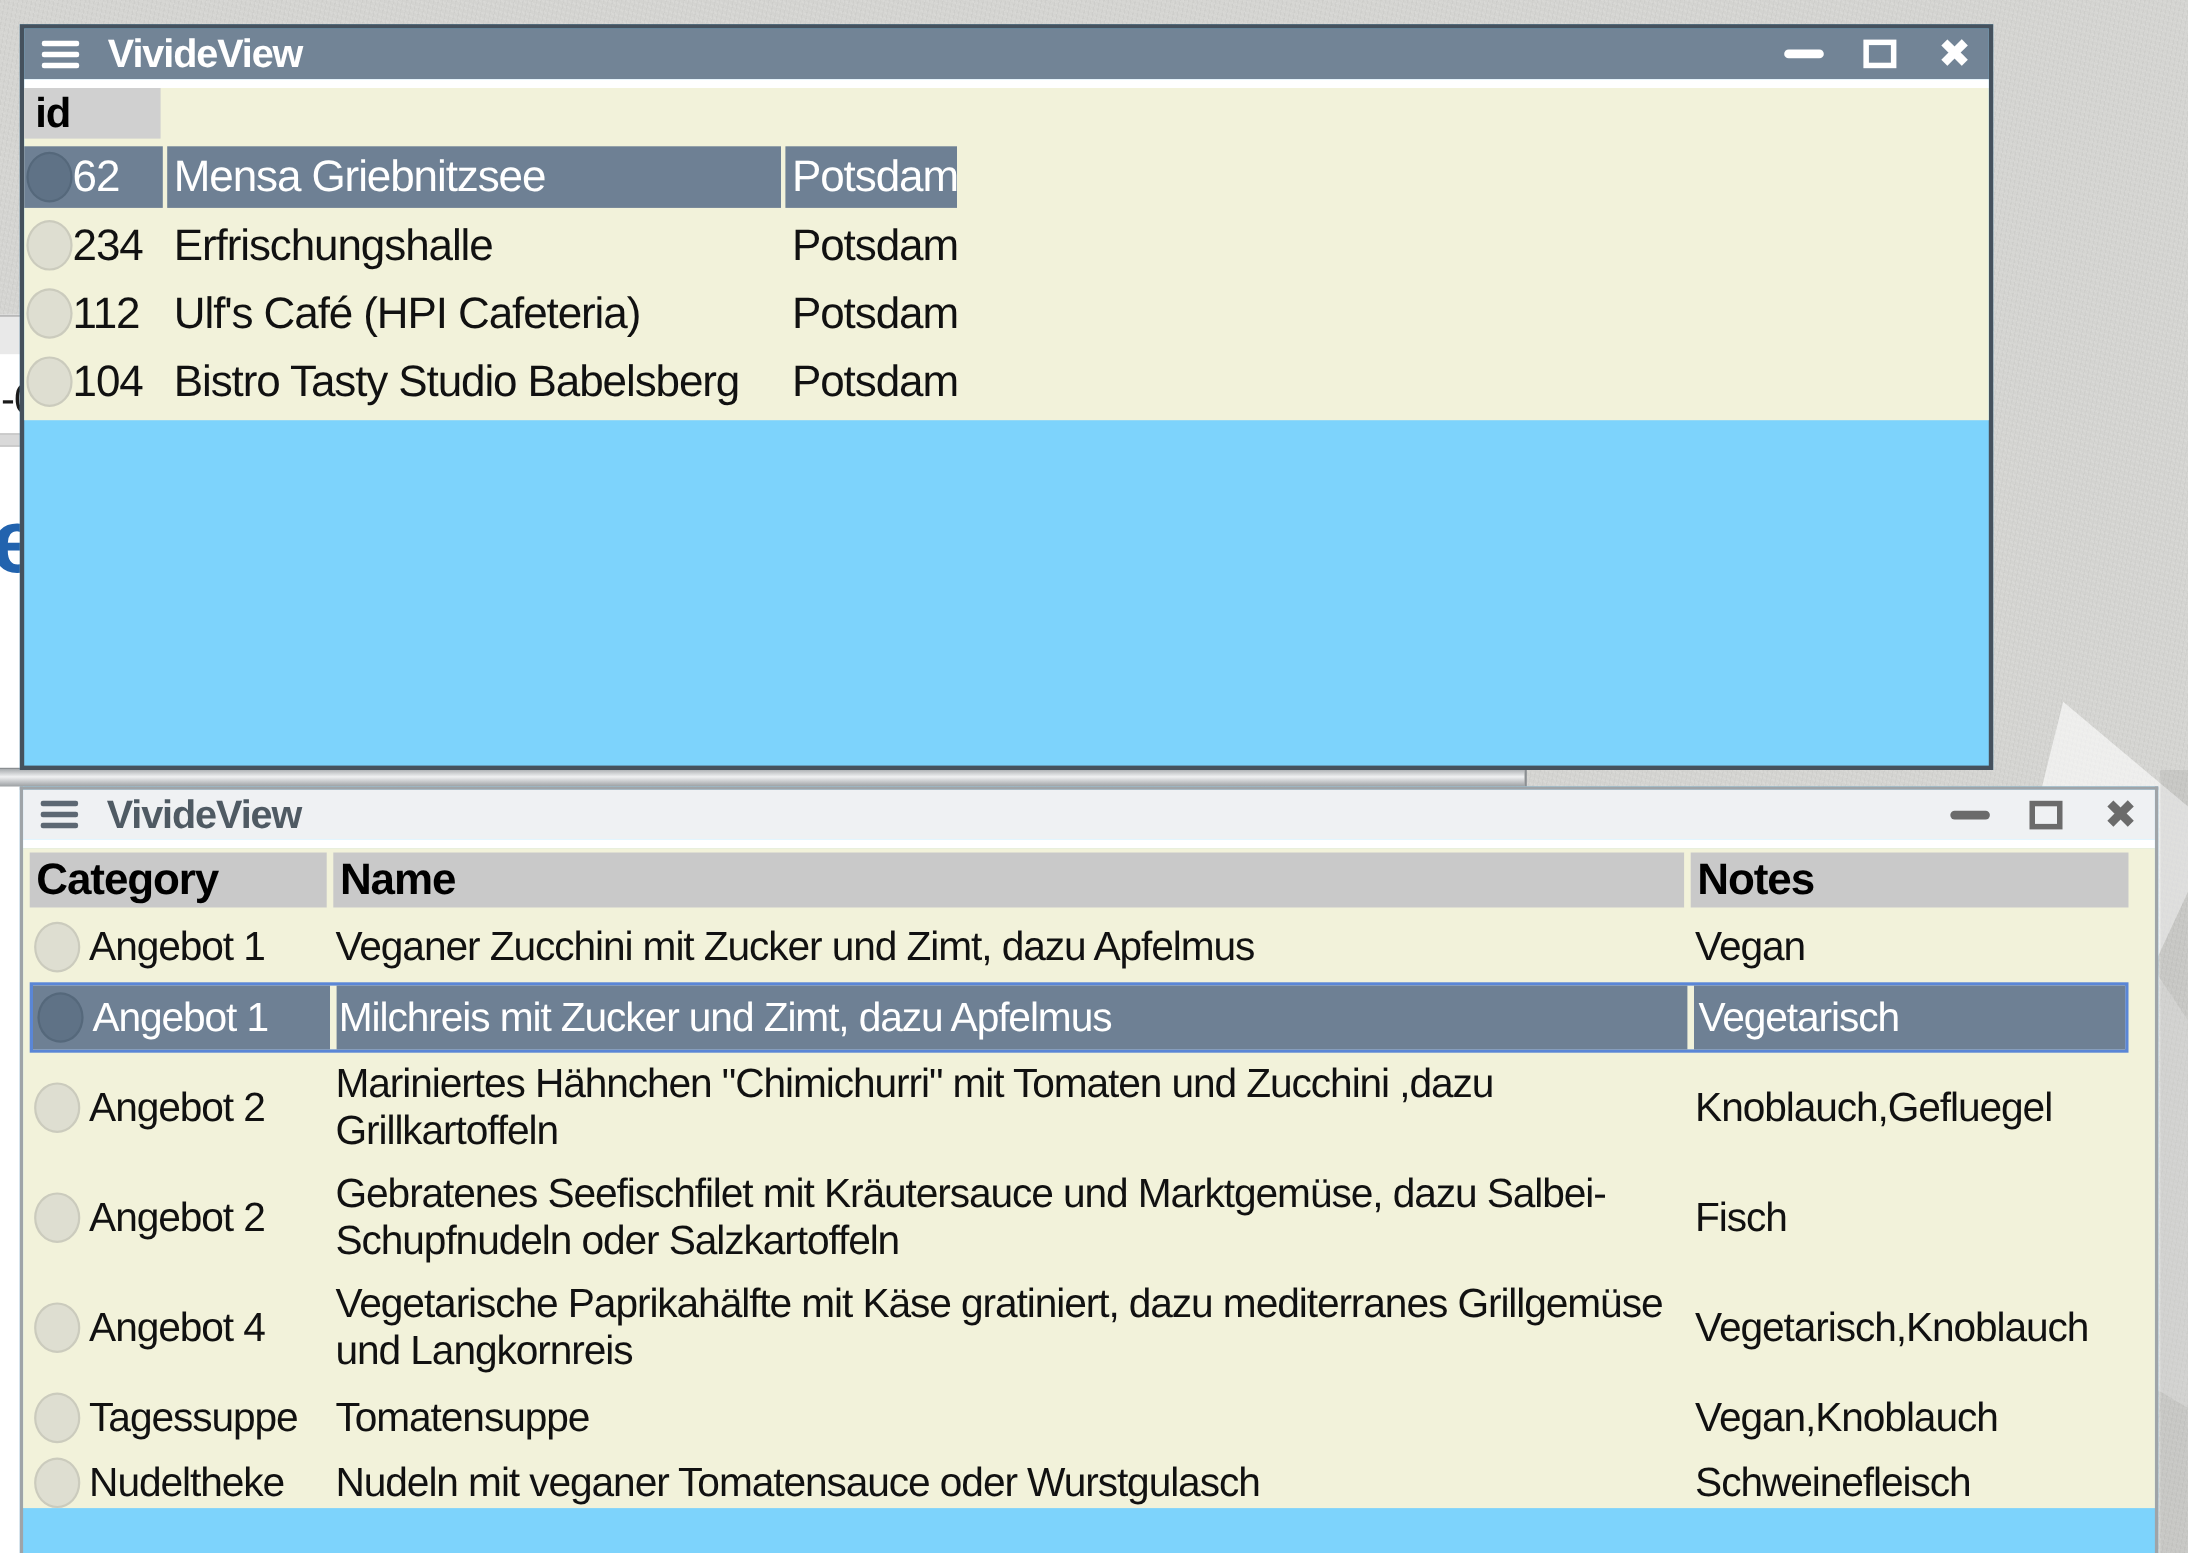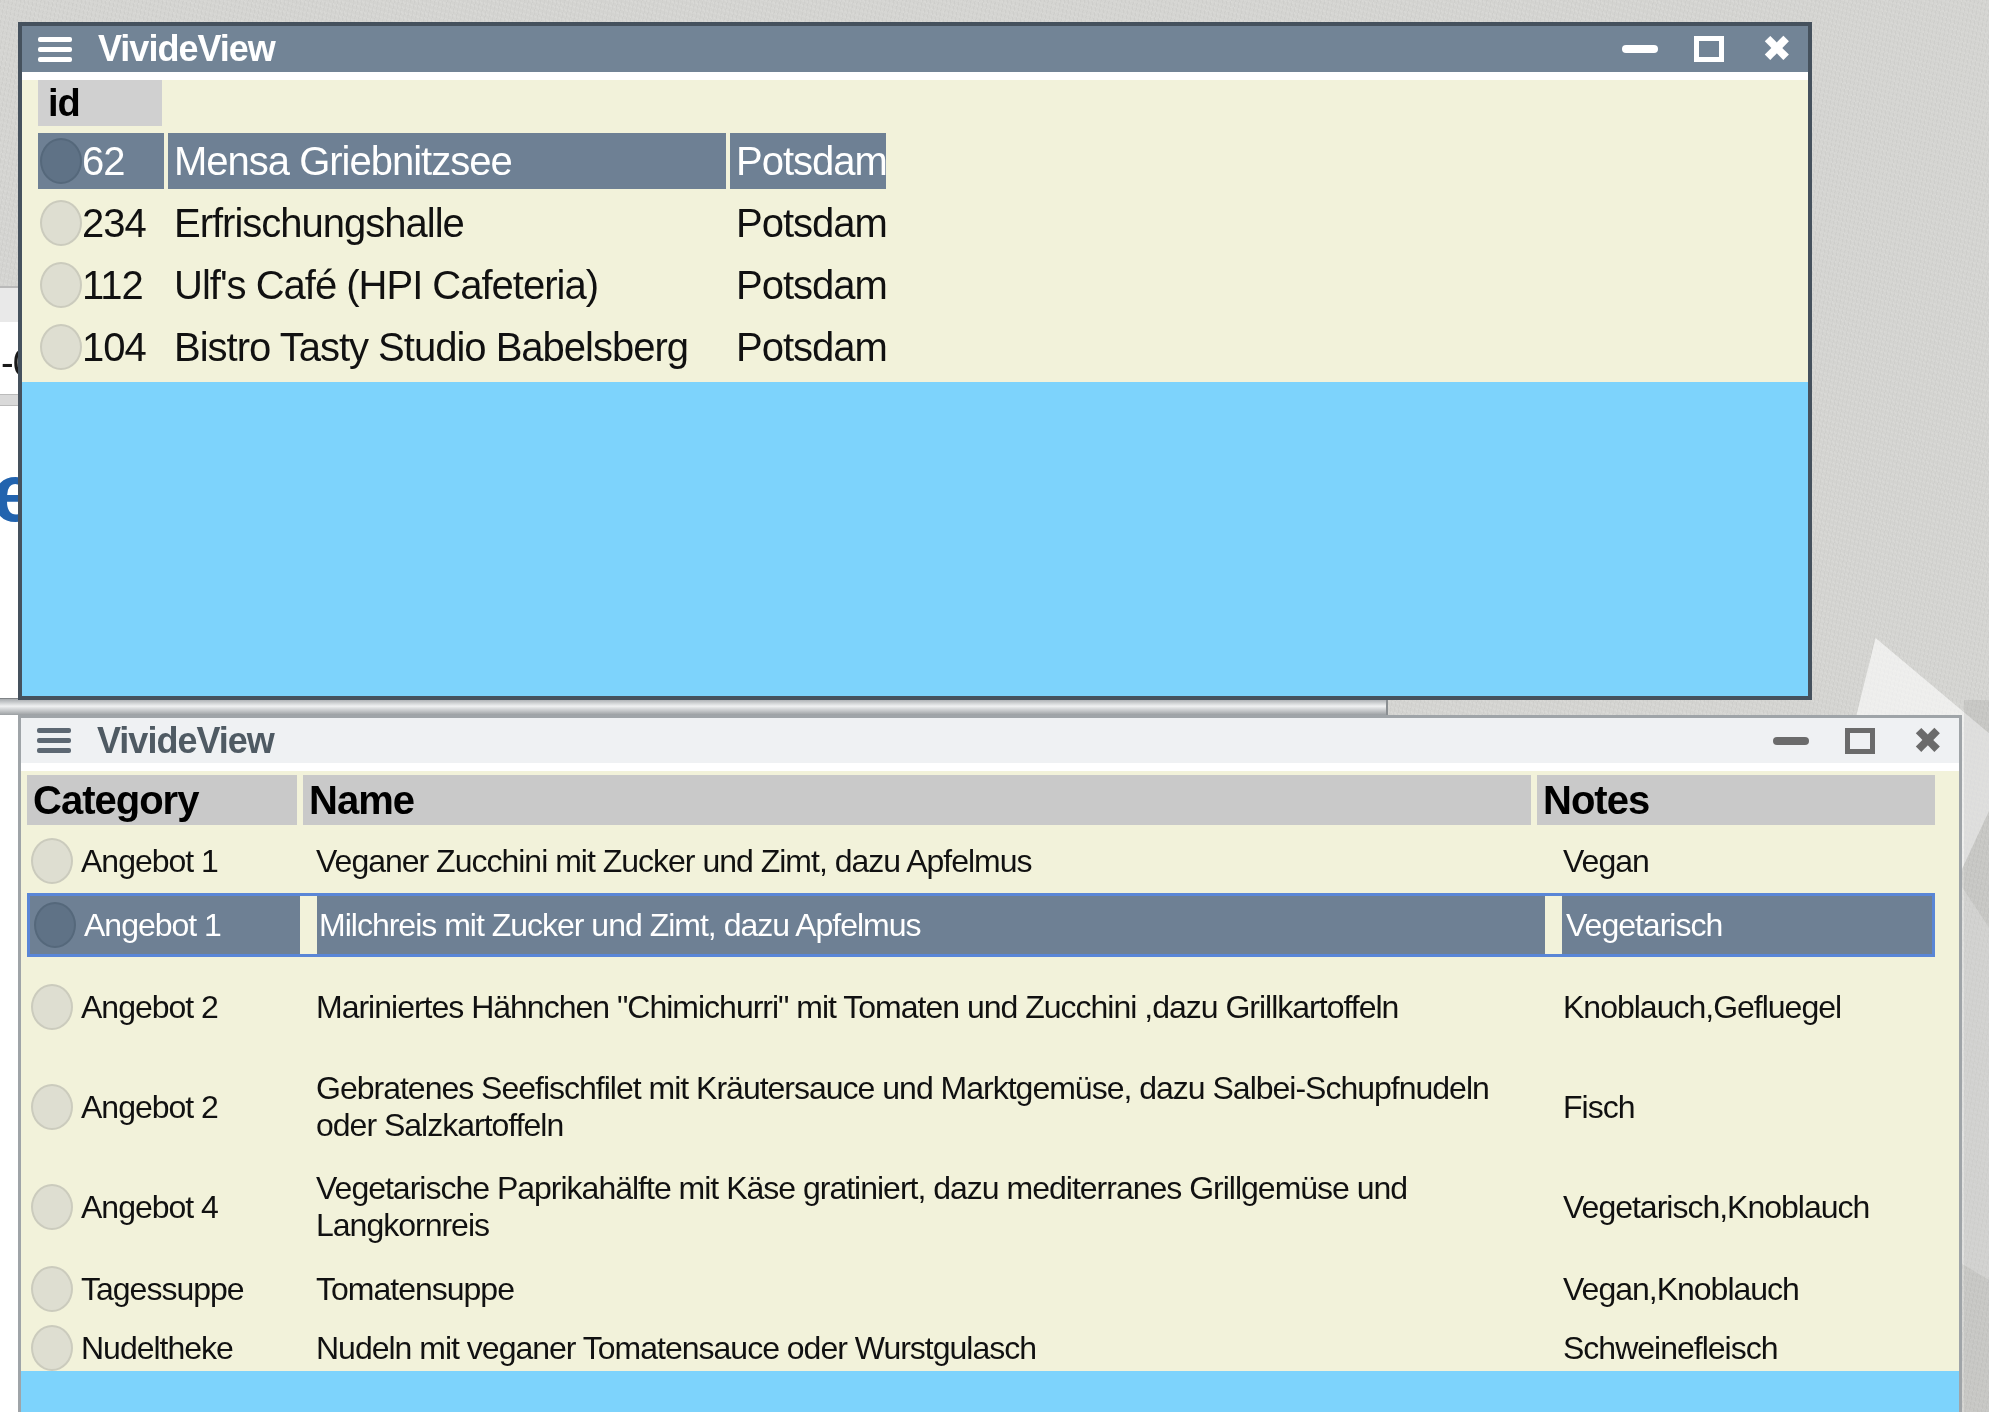--- a/index.html
+++ b/index.html
@@ -52,21 +52,21 @@
   .btn-max{width:30px;height:26px;border:5px solid;background:transparent;margin-right:38px;}
   .btn-close{font-size:36px;font-weight:bold;line-height:1;}
   .tb-gap{height:8px;background:#fff;}
   
   .win-top{left:18px;top:22px;width:1794px;height:678px;border:4px solid #45515D;}
   .win-top .titlebar{height:46px;background:var(--c-titlebar);color:#fff;}
   .win-top .hamburger b{background:#fff;}
   .win-top .btn-min{background:#fff;}
   .win-top .btn-max{border-color:#fff;}
   .win-top .btn-close{color:#fff;}
-  .panel-top{height:302px;background:var(--c-cream);padding-left:16px;padding-top:0;}
+  .panel-top{height:302px;background:var(--c-cream);padding-left:0;padding-top:0;}
   .id-header{width:124px;height:46px;background:var(--c-idheader);font-size:38px;font-weight:bold;
     padding-left:10px;display:flex;align-items:center;letter-spacing:-1px;margin-bottom:4px;}
   .trow{display:grid;grid-template-columns:126px 558px 156px;column-gap:4px;height:62px;
     font-size:40px;letter-spacing:-1px;color:#111;}
   .trow>div{display:flex;align-items:center;height:56px;margin-top:3px;}
   .cell-id{padding-right:8px;}
   .cell-id .num{flex:1;text-align:left;}
   .cell-name,.cell-city{padding-left:6px;white-space:nowrap;overflow:hidden;}
   .radio{width:42px;height:46px;border-radius:50%;background:#DEDED1;border:2px solid #CBCBBD;flex:none;margin-left:2px;}
   .trow.sel>div{background:var(--c-selection);color:#fff;}
@@ -75,22 +75,22 @@
   .win-bot{left:18px;top:715px;width:1944px;height:697px;border:3px solid #9FA4A8;border-bottom:0;}
   .win-bot .titlebar{height:45px;background:#EFF1F3;color:#4F5A63;}
   .win-bot .hamburger b{background:#5D6873;}
   .win-bot .btn-min{background:#6B6B6B;}
   .win-bot .btn-max{border-color:#6B6B6B;}
   .win-bot .btn-close{color:#6B6B6B;}
   .panel-bot{height:600px;background:var(--c-cream);padding:4px 24px 0 6px;}
   .bhead{display:grid;grid-template-columns:270px 1228px auto;column-gap:6px;height:50px;margin-bottom:4px;}
   .bhead>div{background:var(--c-header);font-size:40px;font-weight:bold;letter-spacing:-1px;
     display:flex;align-items:center;padding-left:6px;}
-  .brow{display:grid;grid-template-columns:270px 1228px auto;column-gap:17px;
-    font-size:32px;letter-spacing:-1px;color:#111;align-items:center;}
+  .brow{display:grid;grid-template-columns:270px 1228px auto;column-gap:6px;
+    font-size:37px;letter-spacing:-1px;color:#111;align-items:center;}
   .brow>div{display:flex;align-items:center;height:100%;}
   .b-cat{gap:8px;padding-left:2px;white-space:nowrap;}
   .b-name{padding-left:2px;line-height:1.15;}
   .b-notes{padding-left:4px;}
   .h64{min-height:64px;} .h100{min-height:100px;} .h54{min-height:54px;}
   .brow.sel{border:3px solid var(--c-focus);min-height:64px;}
   .brow.sel>div{background:var(--c-selection);color:#fff;}
   .brow.sel .radio{background:#5F7286;border-color:#55687B;}
 </style>
 </head>

